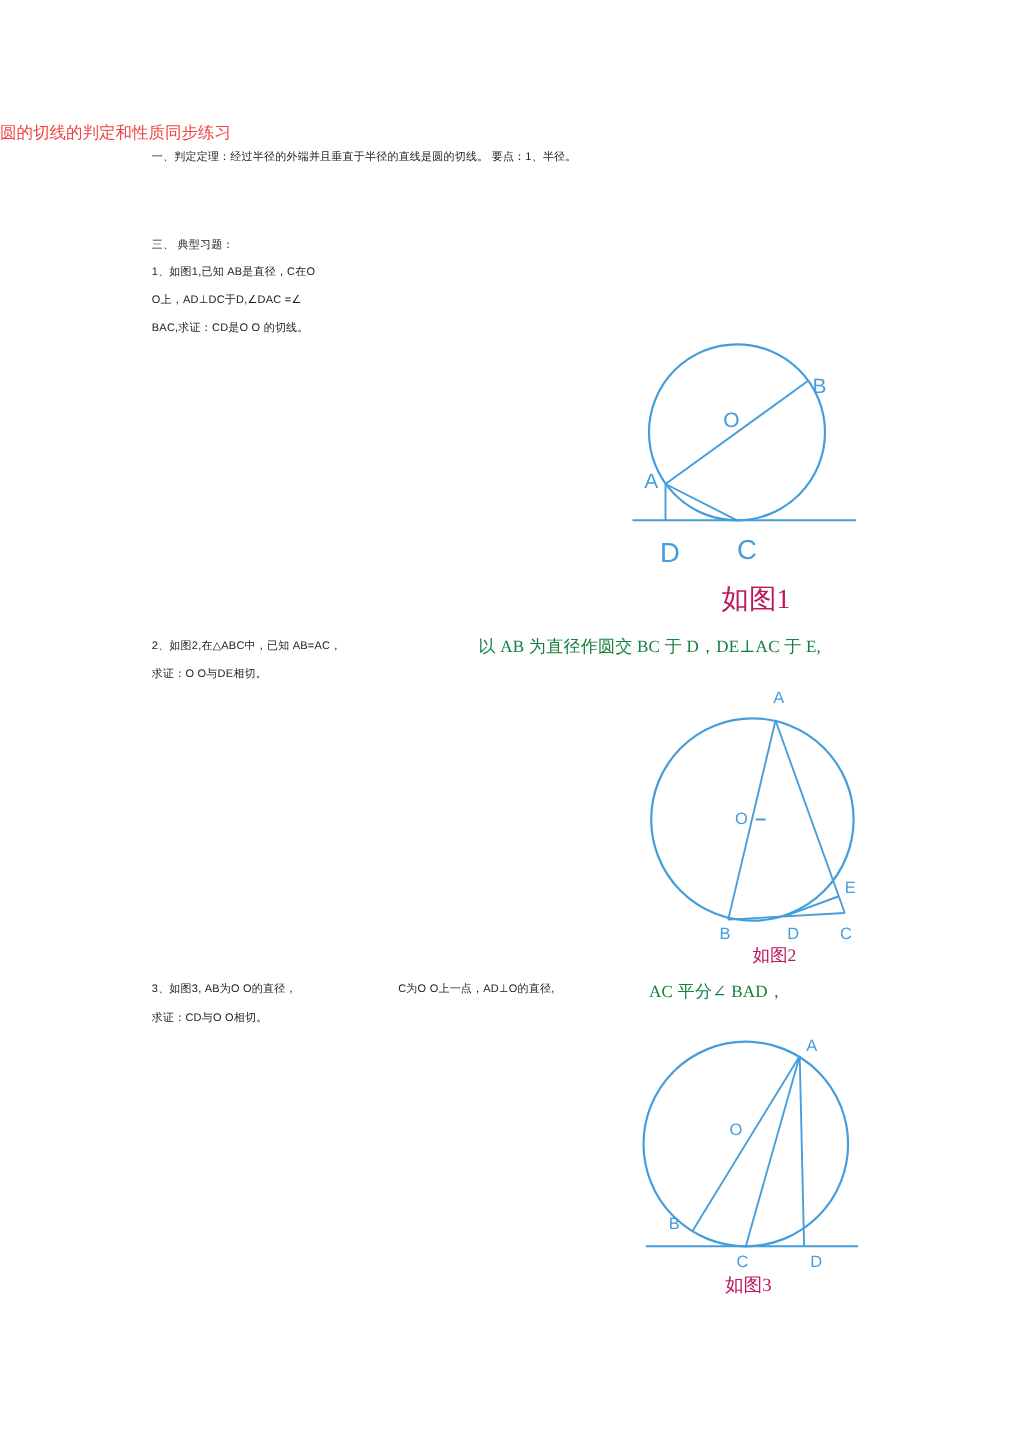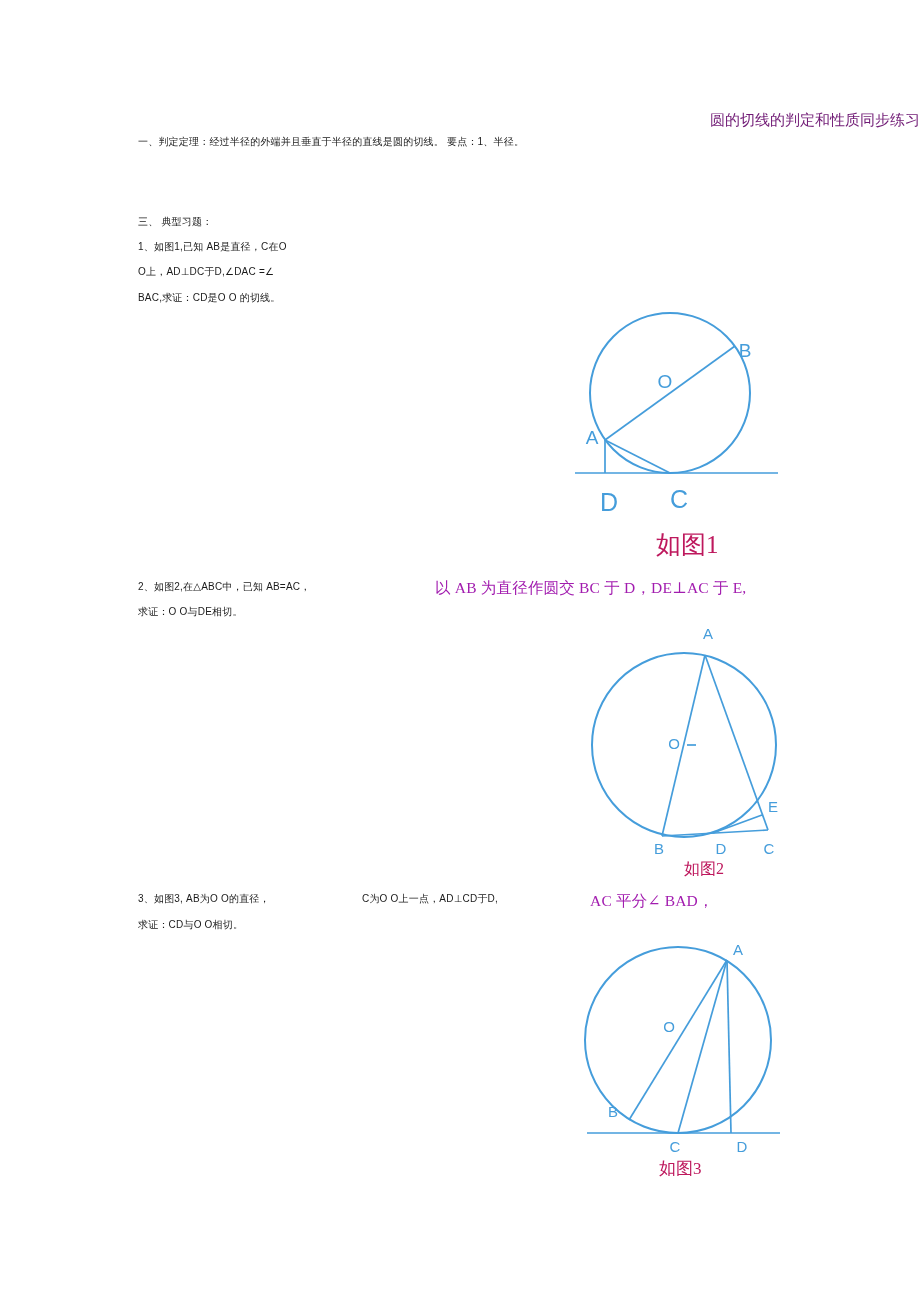--- a/index.html
+++ b/index.html
@@ -3,22 +3,22 @@
 <meta charset="utf-8">
 <style>
   * { margin:0; padding:0; box-sizing:border-box; }
   html,body { background:#ffffff; }
   .page {
     position:relative; width:920px; height:1303px; background:#ffffff;
     font-family:"Liberation Sans","DejaVu Sans",sans-serif; color:#1a1a1a;
     overflow:hidden; margin:0 auto;
   }
   .t { position:absolute; font-size:10px; white-space:nowrap; letter-spacing:.2px; }
-  .serif { font-family:"Liberation Serif","DejaVu Serif",serif; font-size:15.5px; color:#a21caf; }
-  .title { position:absolute; left:0; right:0; top:111px; text-align:right; font-size:15px; color:#701a75; }
+  .serif { font-family:"Liberation Serif","DejaVu Serif",serif; font-size:15.5px; color:#15803d; }
+  .title { position:absolute; left:0; right:0; top:111px; text-align:left; font-size:15px; color:#ef4444; }
   .fig { position:absolute; }
   .fig circle { stroke:#459ddb; fill:none; stroke-width:2; }
   .fig line { stroke:#459ddb; stroke-width:1.7; }
   .fig text { fill:#459ddb; font-size:15px; text-anchor:middle;
               font-family:"Liberation Sans","DejaVu Sans",sans-serif; }
   .fig1 text { font-size:19px; }
   .fig1 text.big { font-size:25px; }
   .caption { position:absolute; color:#be185d; white-space:nowrap;
              font-family:"Liberation Serif","DejaVu Serif",serif; }
 </style>
@@ -64,21 +64,21 @@
     <text x="133" y="21">A</text>
     <text x="99" y="131">O</text>
     <text x="84" y="236">B</text>
     <text x="146" y="236">D</text>
     <text x="194" y="236">C</text>
     <text x="198" y="194">E</text>
   </svg>
   <div class="caption" style="left:684px;top:859px;font-size:16px">如图2</div>
 
   <div class="t" style="top:892px;left:138px">3、如图3, AB为O O的直径，</div>
-  <div class="t" style="top:892px;left:362px">C为O O上一点，AD⊥CD于D,</div>
+  <div class="t" style="top:892px;left:362px">C为O O上一点，AD⊥O的直径,</div>
   <div class="t serif" style="top:891px;left:590px">AC 平分∠ BAD，</div>
   <div class="t" style="top:918px;left:138px">求证：CD与O O相切。</div>
 
   <svg class="fig" style="left:565px;top:930px" width="250" height="235" viewBox="0 0 250 235">
     <circle cx="113" cy="110" r="93"></circle>
     <line x1="162" y1="30" x2="64" y2="190"></line>
     <line x1="162" y1="30" x2="113" y2="203"></line>
     <line x1="162" y1="30" x2="166" y2="203"></line>
     <line x1="22" y1="203" x2="215" y2="203"></line>
     <text x="173" y="25">A</text>

